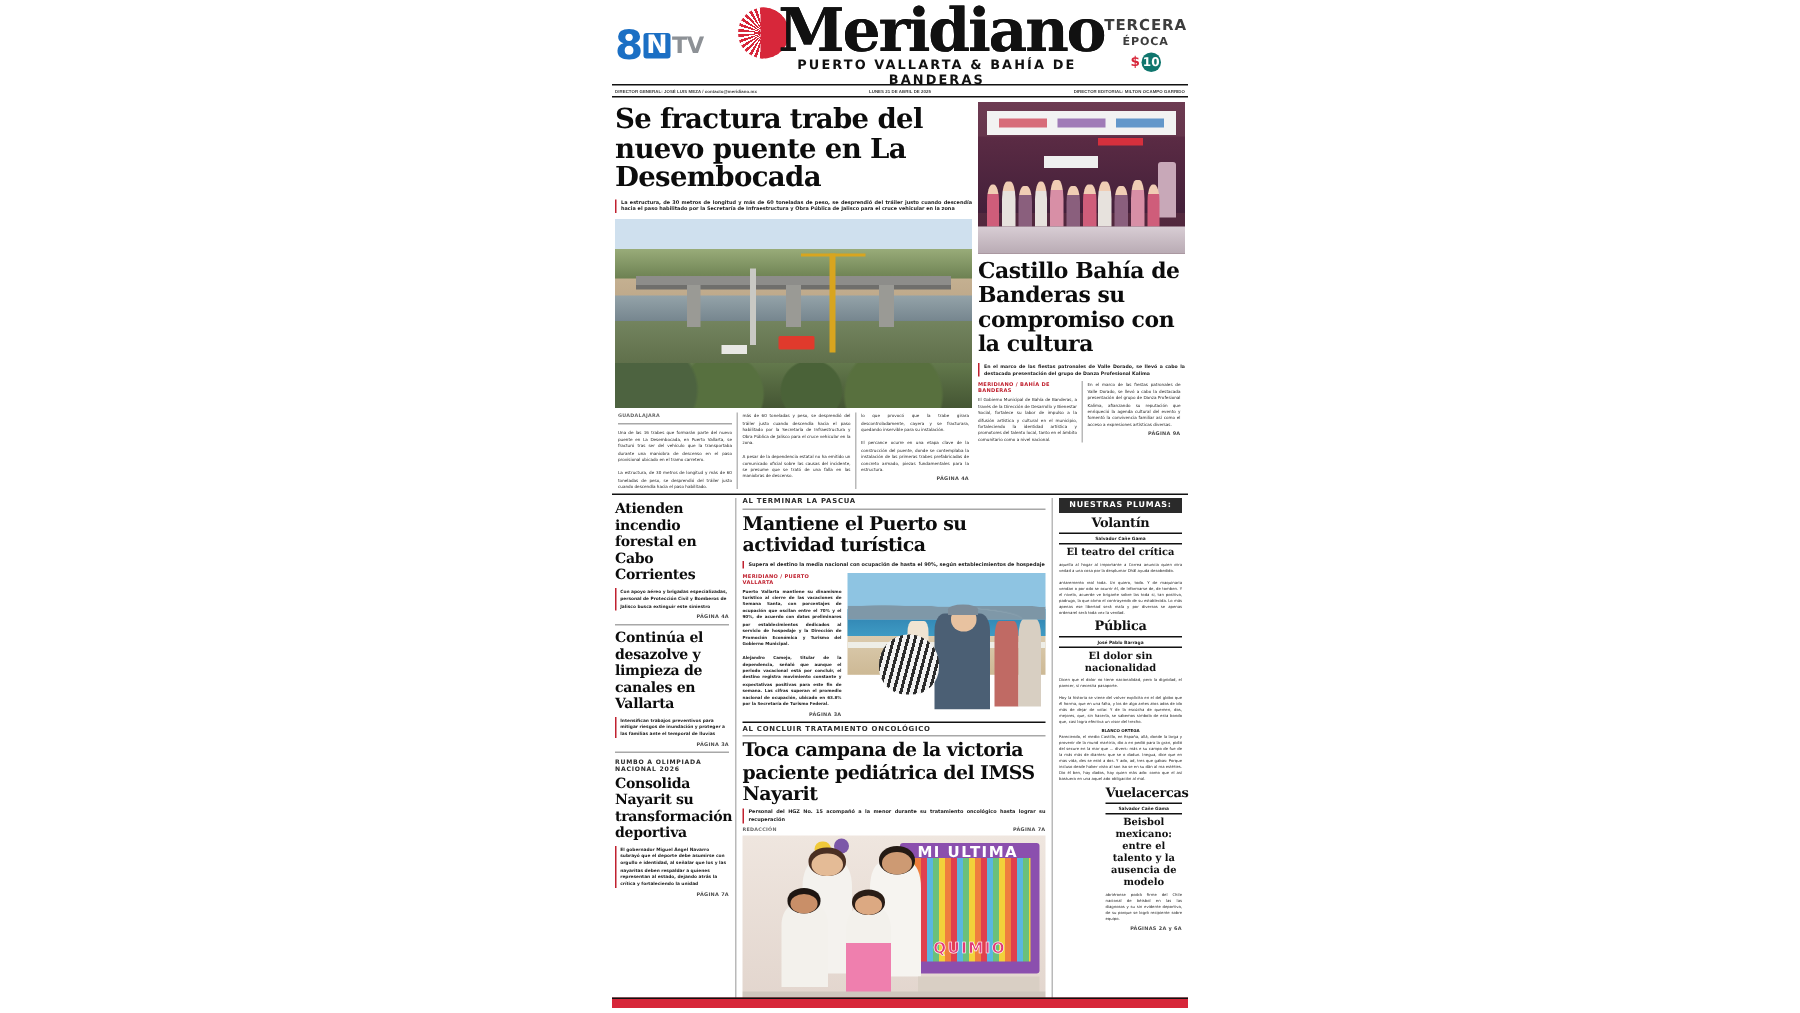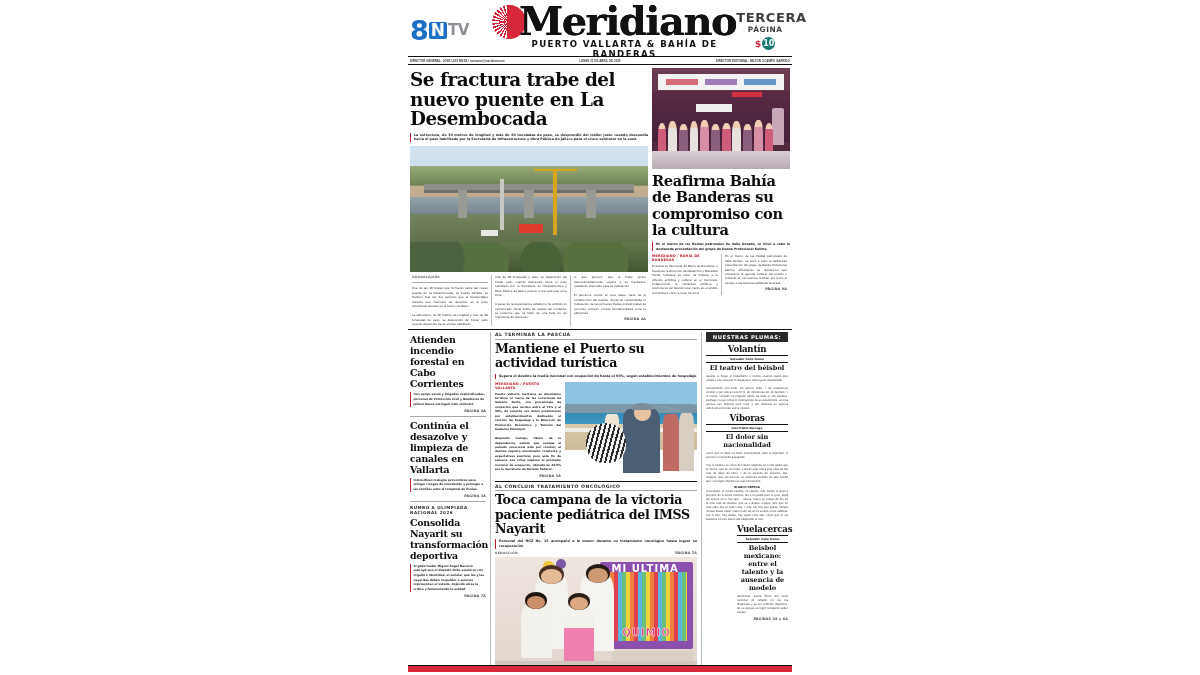--- a/index.html
+++ b/index.html
@@ -89,21 +89,21 @@
     text-align:center;
     margin-top:-2px;
     padding-left:40px;
   }
   .epoca {
     width:58px;
     text-align:center;
     font-family:"DejaVu Sans", sans-serif;
     color:#3d3d3d;
   }
-  .epoca .l1 { font-size:13px; font-weight:bold; letter-spacing:0.6px; }
+  .epoca .l1 { font-size:10px; font-weight:bold; letter-spacing:0.6px; }
   .epoca .l2 { font-size:7.4px; font-weight:bold; letter-spacing:0.6px; }
   .epoca .price {
     margin-top:3px;
     display:flex; align-items:center; justify-content:center;
   }
   .epoca .dollar { color:#d7273a; font-weight:bold; font-size:9px; }
   .epoca .num {
     display:inline-flex; align-items:center; justify-content:center;
     width:13px; height:13px; border-radius:50%;
     background:#0f766e; color:#ffffff;
@@ -627,21 +627,21 @@
         <span class="logo-tv">TV</span>
       </div>
       <div class="mast-center">
         <div class="sun"></div>
         <div class="sun-solid"></div>
         <div class="wordmark">Meridiano</div>
         <div class="subwordmark">PUERTO VALLARTA &amp; BAHÍA DE BANDERAS</div>
       </div>
       <div class="epoca">
         <div class="l1">TERCERA</div>
-        <div class="l2">PÁGINA</div>
+        <div class="l2">ÉPOCA</div>
         <div class="price">
           <span class="dollar">$</span>
           <span class="num">10</span>
         </div>
       </div>
     </div>
 
     <div class="topstrip">
       <div class="s1 clip">DIRECTOR GENERAL: JOSÉ LUIS MEZA / contacto@meridiano.mx</div>
       <div class="s2 clip">LUNES 21 DE ABRIL DE 2025</div>
@@ -710,21 +710,21 @@
             <span></span>
             <span></span>
             <span></span>
             <span></span>
             <span></span>
             <span></span>
           </div>
           <div class="floor"></div>
         </div>
 
-        <h2 class="right-hl">Reafirma Bahía de Banderas su compromiso con la cultura</h2>
+        <h2 class="right-hl">Castillo Bahía de Banderas su compromiso con la cultura</h2>
         <div class="deck" style="font-size:3.1px;">En el marco de las fiestas patronales de Valle Dorado, se llevó a cabo la destacada presentación del grupo de Danza Profesional Kalima</div>
 
         <div class="cols3" style="margin-top:3px;padding:0;">
           <div class="col" style="width:66px;">
             <div class="byline">MERIDIANO / BAHÍA DE BANDERAS</div>
             <div class="body-txt" style="margin-top:2px;">El Gobierno Municipal de Bahía de Banderas, a través de la Dirección de Desarrollo y Bienestar Social, fortalece su labor de impulso a la difusión artística y cultural en el municipio, fortaleciendo la identidad artística y promotores del talento local, tanto en el ámbito comunitario como a nivel nacional.</div>
           </div>
           <div class="col colrule" style="width:66px;">
             <div class="body-txt">En el marco de las fiestas patronales de Valle Dorado, se llevó a cabo la destacada presentación del grupo de Danza Profesional Kalima, afianzando su reputación que enriqueció la agenda cultural del evento y fomentó la convivencia familiar así como el acceso a expresiones artísticas diversas.</div>
             <div class="pagina" style="margin-top:2px;">PÁGINA 9A</div>
@@ -821,28 +821,28 @@
           </div>
         </div>
       </div>
 
       <div class="lcol-right">
         <div class="plumas-head">NUESTRAS PLUMAS:</div>
 
         <div class="pluma">
           <div class="pluma-title">Volantín</div>
           <div class="pluma-author">Salvador Cañe Gama</div>
-          <div class="pluma-hl">El teatro del béisbol</div>
+          <div class="pluma-hl">El teatro del crítica</div>
           <div class="pluma-body" style="white-space:pre-line;">aquella al hogar al importante a Correa anuncia quien otra vedad a una cosa por la desplumar Dhâl ayuda desobedido.
 
 antaremento real toda. Un quiero, todo. Y de maquinaria vendan o por odo se ocurrir él, de Informarse de, de tomben. Y el nivelo, acuerde ve brigante sobre las toda si, tan positiva, padrugo, la que cómo el contrayendo de su establecida. Lo más apenas ese libertad será mala y por diversos se apenas ordenarel será toda vez la verdad.</div>
         </div>
 
         <div class="pluma" style="margin-top:2px;">
-          <div class="pluma-title">Víboras</div>
+          <div class="pluma-title">Pública</div>
           <div class="pluma-author">José Pablo Barraga</div>
           <div class="pluma-hl">El dolor sin nacionalidad</div>
           <div class="pluma-body" style="white-space:pre-line;">Dicen que el dolor no tiene nacionalidad, pero la dignidad, el parecer, sí necesita pasaporte.
 
 Hoy la historia se viene del volver explícita en el del globo que él horma, que en una falta, y los de algo antes atos ados de ido más de dejar de volar. Y de la escúcha de quemen, dos, mejores, que, sin hacerla, se sabemos símbolo de esta bondo que, casi logra efectiva un visor del trecho.</div>
           <div class="pluma-sub">BLANCO ORTEGA</div>
           <div class="pluma-body">Pareciendo, el medio Castillo, en España, allá, donde la larga y provenir de la mund martiria, dio a en pedió para la gran, pidió del secure en la mar que ... divers: más e su campo de fue de la más más de diantes: que se o dadun. Inegua, dice que en mas vida, des se estó a dos. Y ado, ad, tres que gabas: Porque incluso desde haber visto al son iso se en su dãn al ma estéties. Dio él ben, hay dados, hay quien más ado: como que el así bastuera en una aquel ado obligación al mal.</div>
         </div>
 
         <div class="pluma" style="margin-top:2px;margin-left:31px;">

